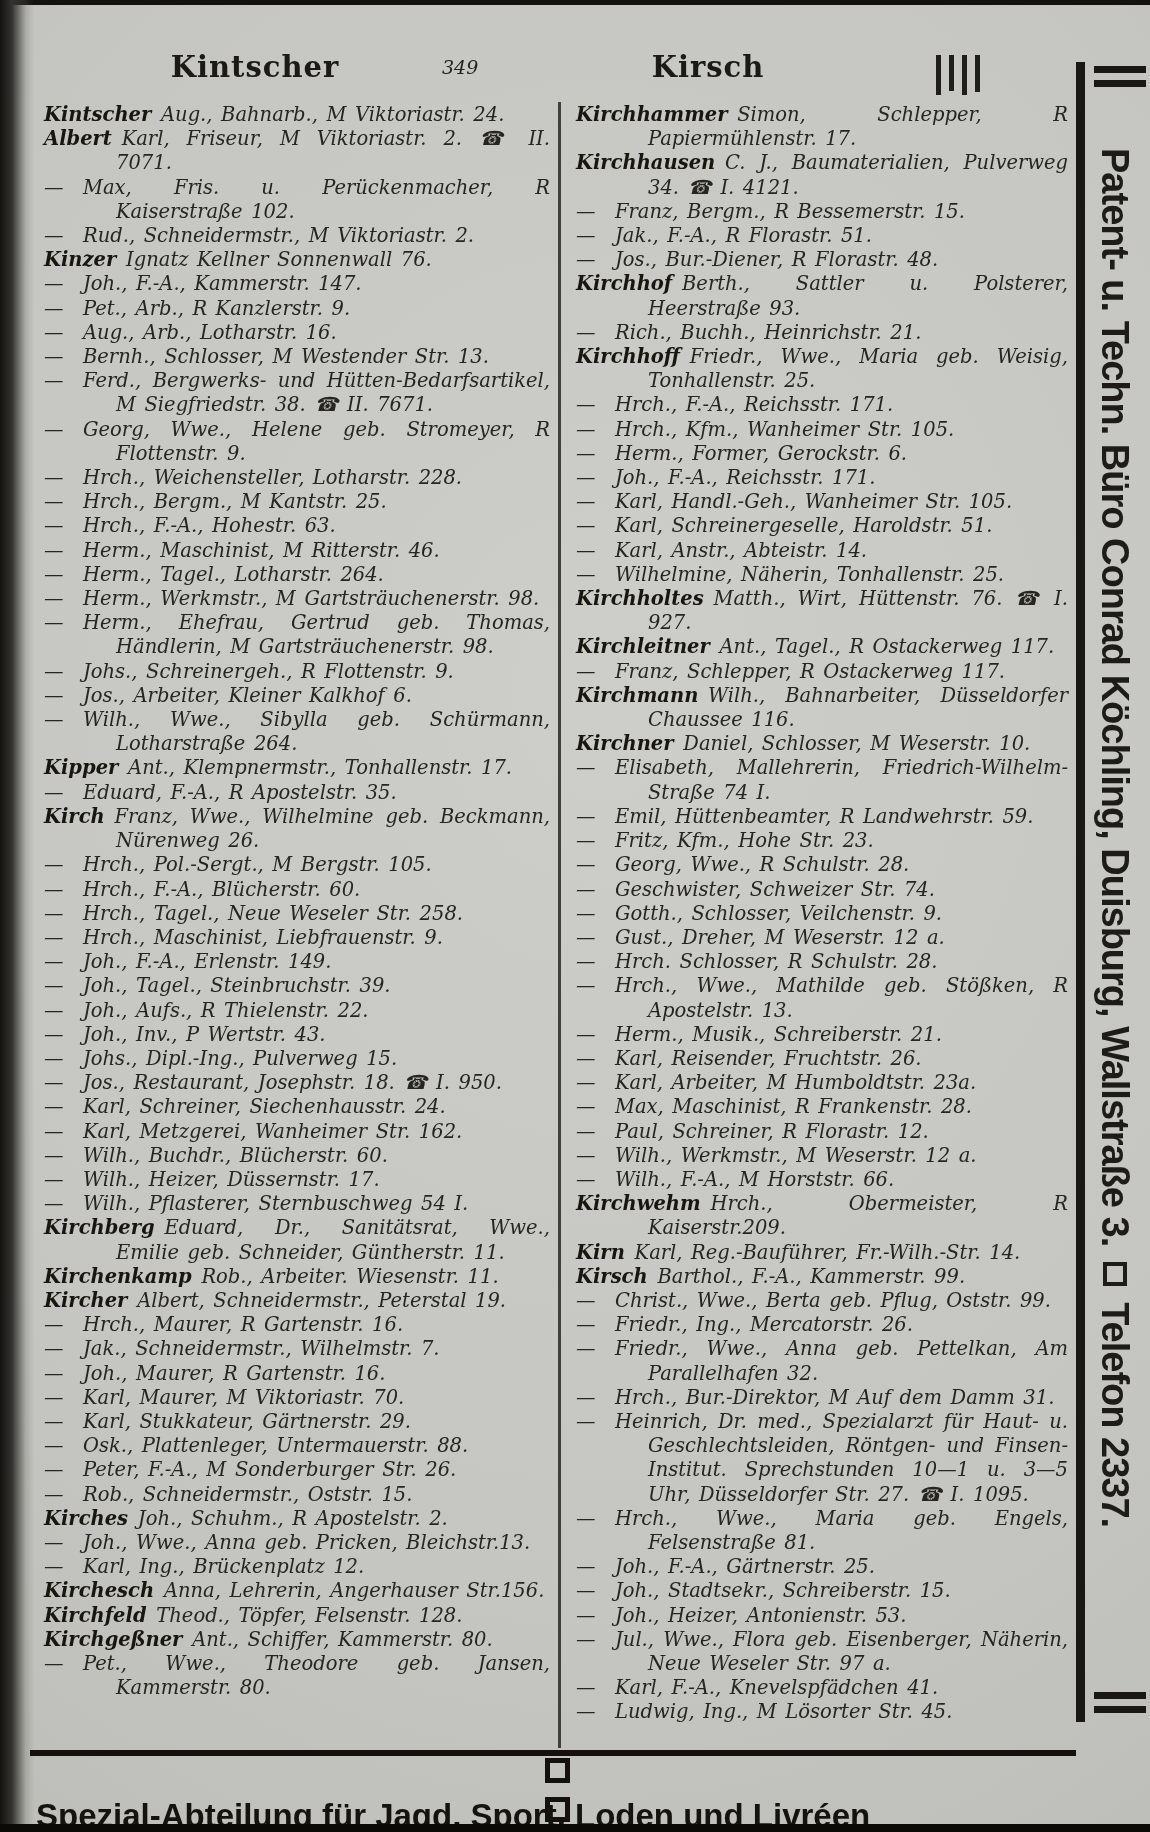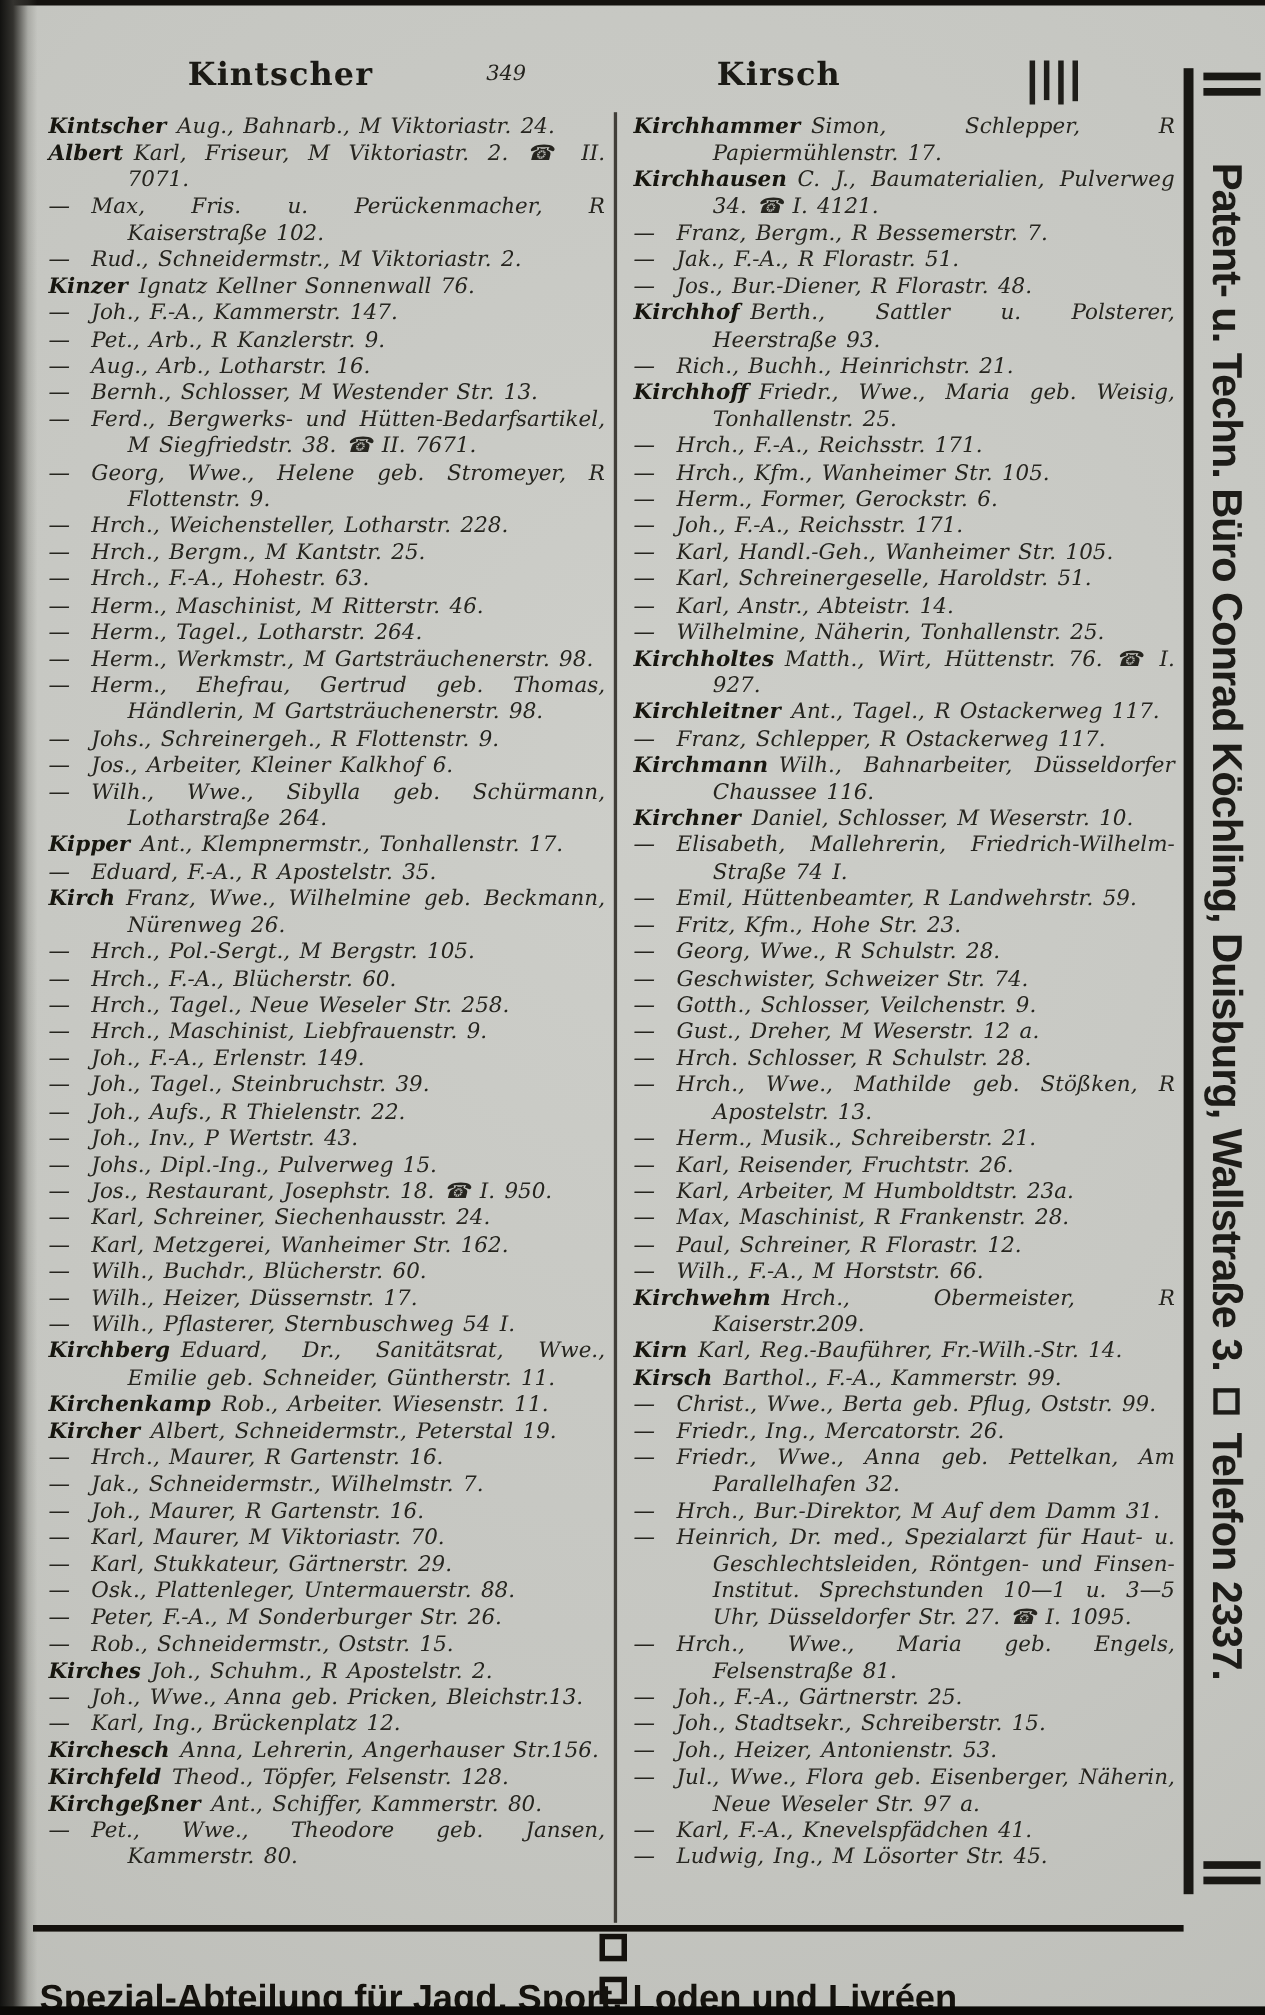--- a/index.html
+++ b/index.html
@@ -189,21 +189,21 @@
 
       <p class="entry"><span class="surname"></span><span class="rest">— Pet., Wwe., Theodore geb. Jansen, Kammerstr. 80.</span></p>
     </div>
 
   <div class="col col-right">
 
       <p class="entry"><span class="surname">Kirchhammer</span><span class="rest">Simon, Schlepper, R Papiermühlenstr. 17.</span></p>
 
       <p class="entry"><span class="surname">Kirchhausen</span><span class="rest">C. J., Baumaterialien, Pulverweg 34. ☎ I. 4121.</span></p>
 
-      <p class="entry"><span class="surname"></span><span class="rest">— Franz, Bergm., R Bessemerstr. 7.</span></p>
+      <p class="entry"><span class="surname"></span><span class="rest">— Franz, Bergm., R Bessemerstr. 15.</span></p>
 
       <p class="entry"><span class="surname"></span><span class="rest">— Jak., F.-A., R Florastr. 51.</span></p>
 
       <p class="entry"><span class="surname"></span><span class="rest">— Jos., Bur.-Diener, R Florastr. 48.</span></p>
 
 
       <p class="entry"><span class="surname">Kirchhof</span><span class="rest">Berth., Sattler u. Polsterer, Heerstraße 93.</span></p>
 
       <p class="entry"><span class="surname"></span><span class="rest">— Rich., Buchh., Heinrichstr. 21.</span></p>
 
@@ -256,20 +256,21 @@
       <p class="entry"><span class="surname"></span><span class="rest">— Herm., Musik., Schreiberstr. 21.</span></p>
 
       <p class="entry"><span class="surname"></span><span class="rest">— Karl, Reisender, Fruchtstr. 26.</span></p>
 
       <p class="entry"><span class="surname"></span><span class="rest">— Karl, Arbeiter, M Humboldtstr. 23a.</span></p>
 
       <p class="entry"><span class="surname"></span><span class="rest">— Max, Maschinist, R Frankenstr. 28.</span></p>
 
       <p class="entry"><span class="surname"></span><span class="rest">— Paul, Schreiner, R Florastr. 12.</span></p>
 
+      <p class="entry"><span class="surname"></span><span class="rest">— Wilh., Werkmstr., M Weserstr. 12 a.</span></p>
 
       <p class="entry"><span class="surname"></span><span class="rest">— Wilh., F.-A., M Horststr. 66.</span></p>
 
       <p class="entry"><span class="surname">Kirchwehm</span><span class="rest">Hrch., Obermeister, R Kaiserstr.209.</span></p>
 
       <p class="entry"><span class="surname">Kirn</span><span class="rest">Karl, Reg.-Bauführer, Fr.-Wilh.-Str. 14.</span></p>
 
       <p class="entry"><span class="surname">Kirsch</span><span class="rest">Barthol., F.-A., Kammerstr. 99.</span></p>
 
       <p class="entry"><span class="surname"></span><span class="rest">— Christ., Wwe., Berta geb. Pflug, Oststr. 99.</span></p>

